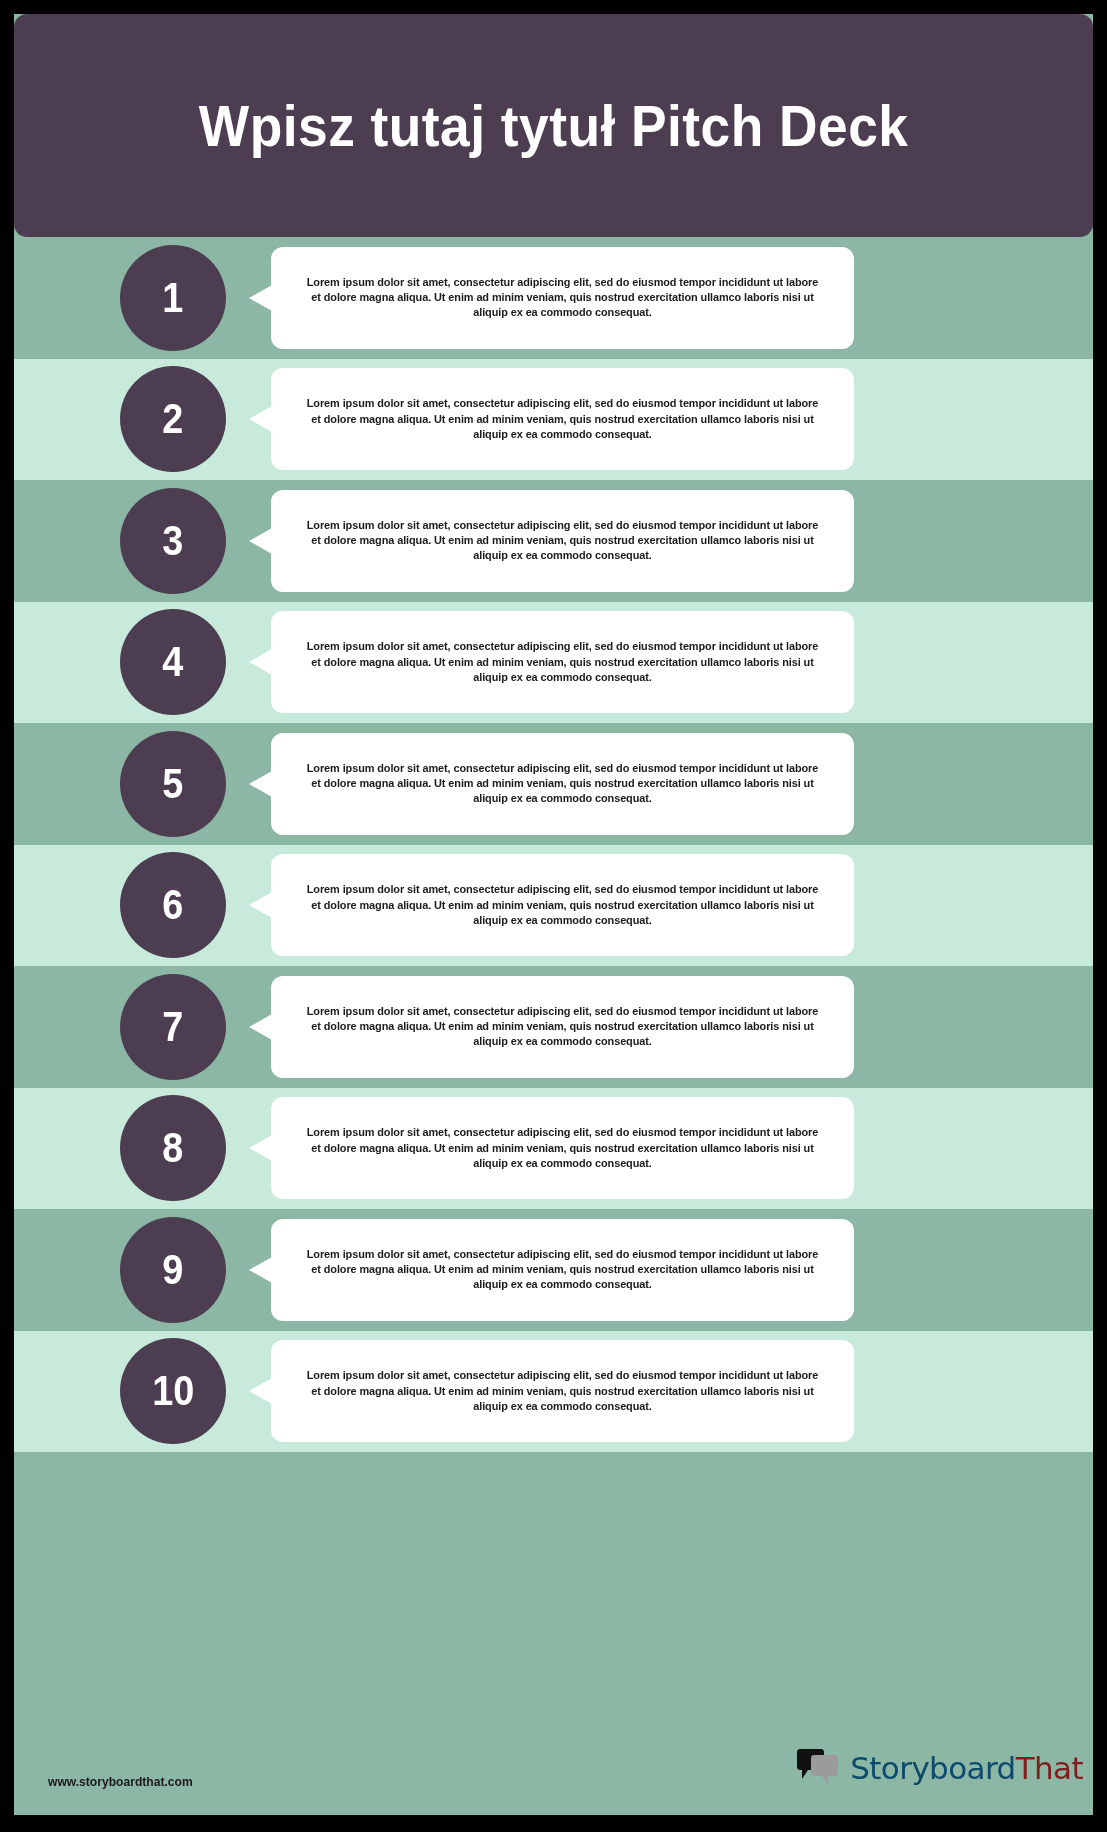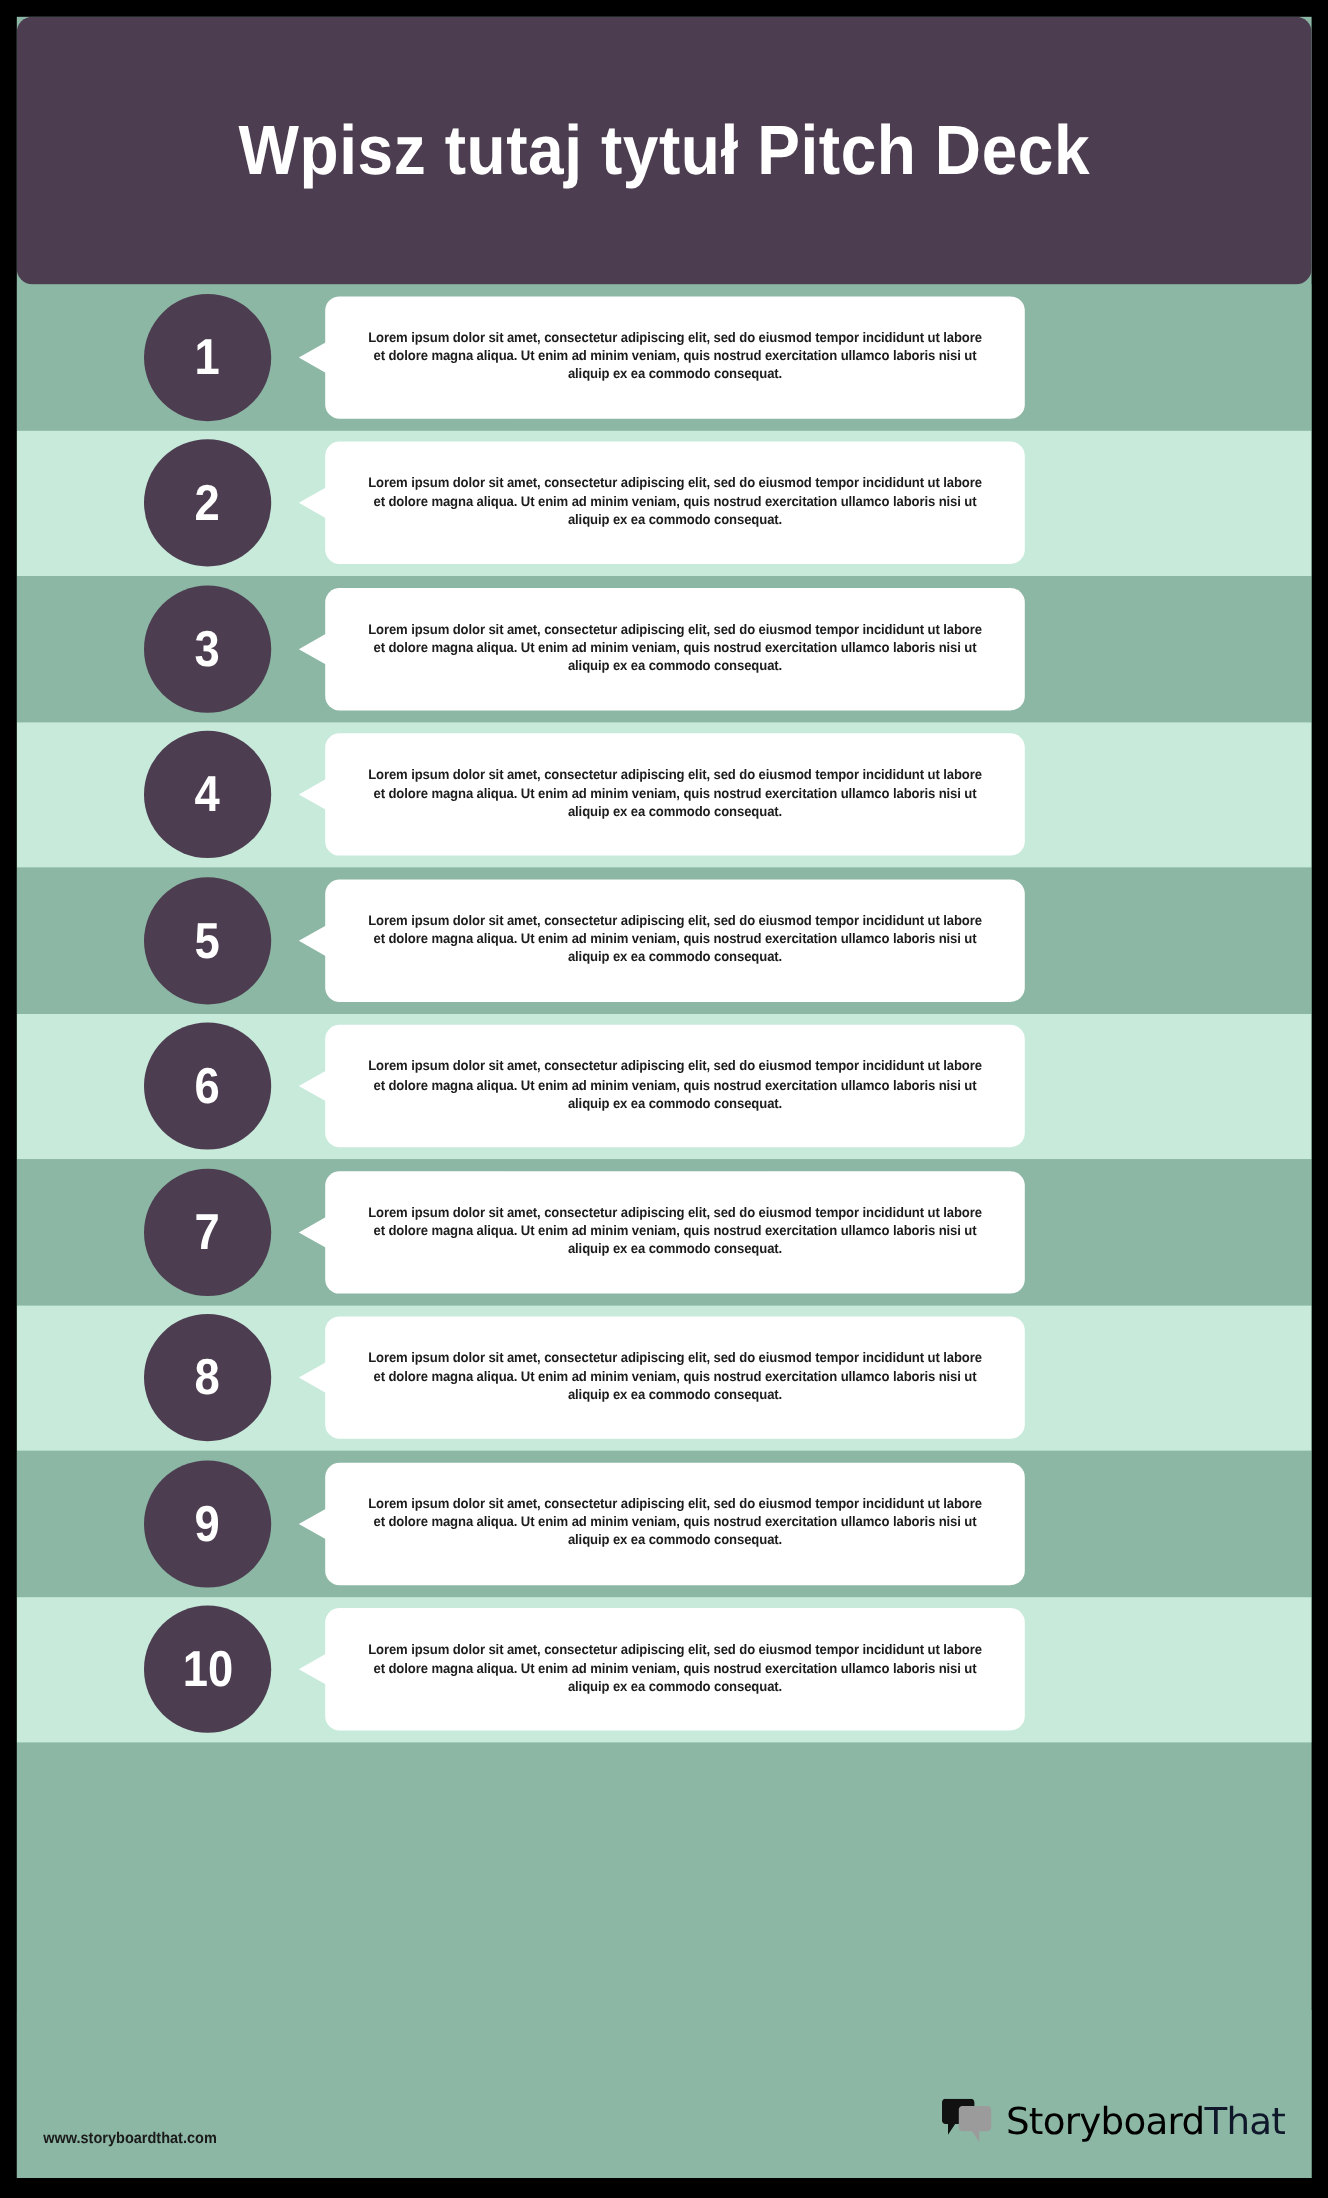--- a/index.html
+++ b/index.html
@@ -135,21 +135,21 @@
     font-weight: bold;
     line-height: 1.32;
     text-align: center;
     transform: scaleX(0.95);
     letter-spacing: -0.1px;
   }
 
   
   .footer {
     position: absolute;
-    left: 0;
+    left: 12px;
     bottom: 0;
     width: 1079px;
     height: 140px;
     background: #8CB7A4;
     display: flex;
     align-items: flex-end;
     justify-content: space-between;
     box-sizing: border-box;
     padding: 0 22px 26px 22px;
   }
@@ -174,22 +174,22 @@
     flex: 0 0 auto;
   }
   .brand-text {
     font-family: "DejaVu Sans", sans-serif;
     font-size: 31px;
     font-weight: normal;
     letter-spacing: -0.6px;
     line-height: 1;
     white-space: nowrap;
   }
-  .brand-text .b1 { color: #000000; }
-  .brand-text .b2 { color: #0f172a; }
+  .brand-text .b1 { color: #0c4a6e; }
+  .brand-text .b2 { color: #7f1d1d; }
 </style>
 </head>
 <body>
 
 <div id="poster">
   <div id="canvas">
 
     <div class="header">
       <div class="header-title">Wpisz tutaj tytuł Pitch Deck</div>
     </div>

